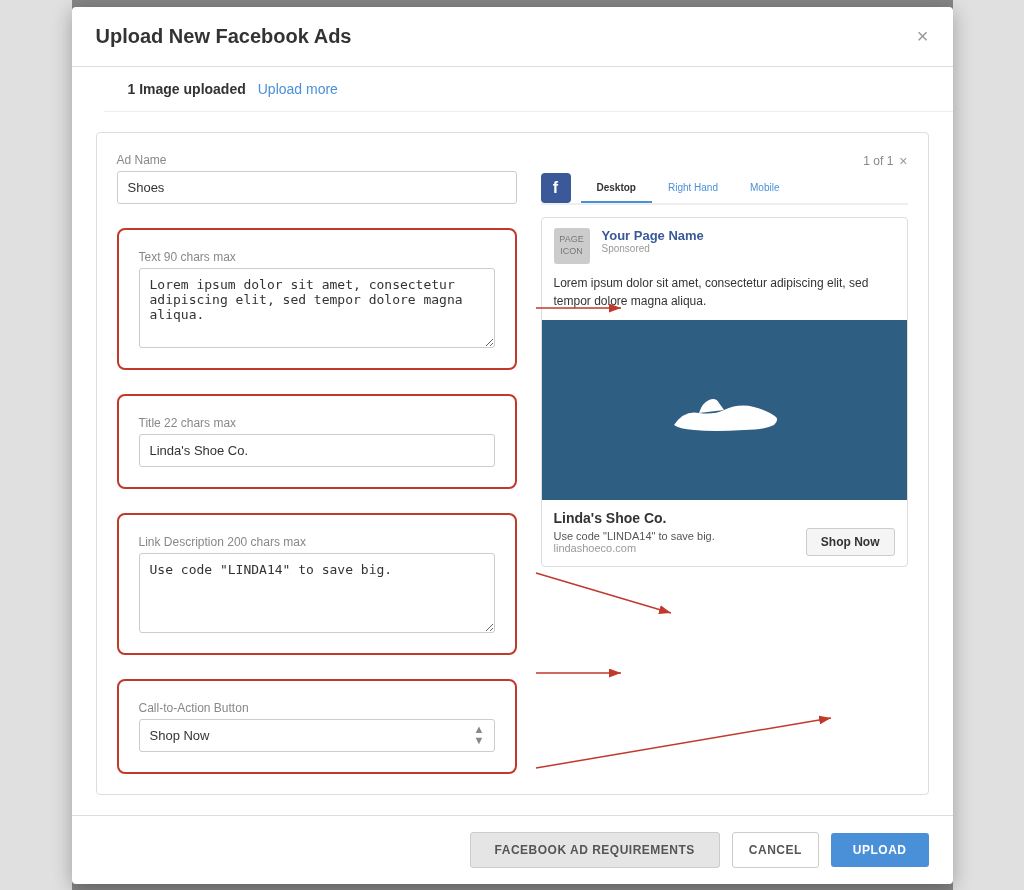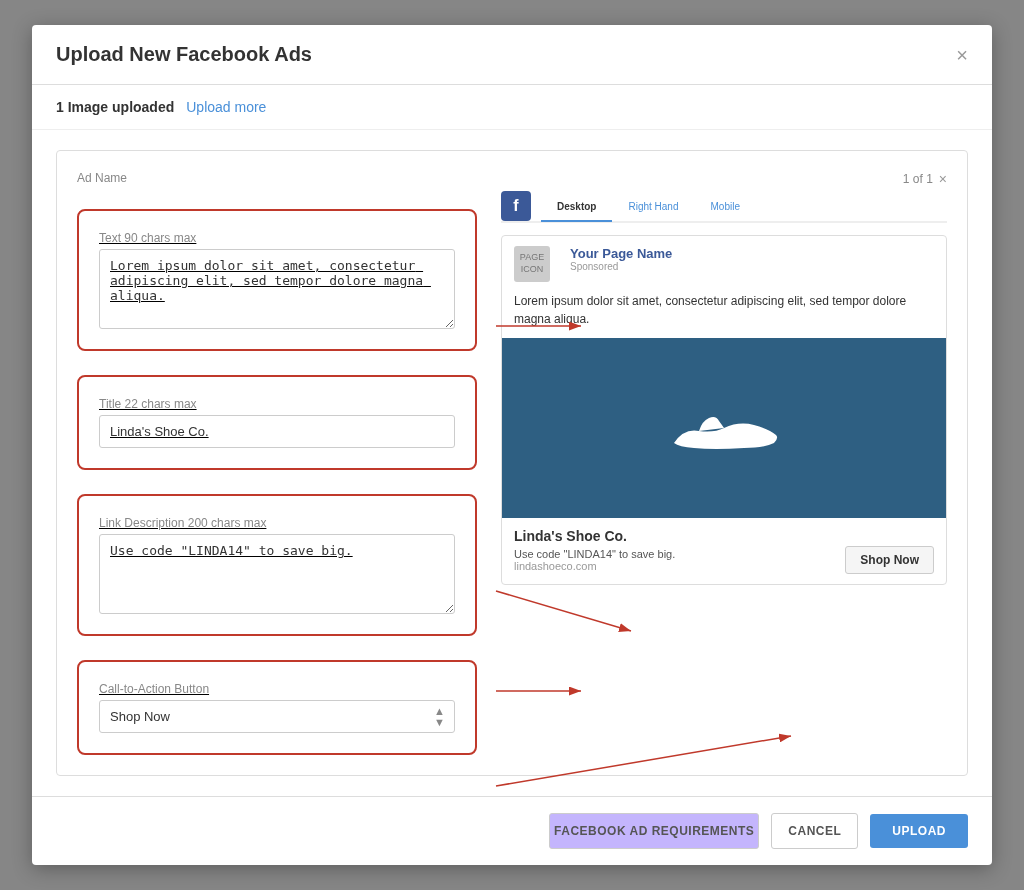--- a/index.html
+++ b/index.html
@@ -6,21 +6,21 @@
     body {
       font-family: Arial, Helvetica, sans-serif;
       background: #e0e0e0;
       display: flex;
       justify-content: center;
       align-items: center;
       min-height: 890px;
       width: 1024px;
     }
     .modal-overlay {
-      width: 1024px;
+      width: 881px;
       min-height: 890px;
       background: rgba(0,0,0,0.4);
       display: flex;
       justify-content: center;
       align-items: center;
     }
     .modal {
       background: #fff;
       width: 960px;
       border-radius: 4px;
@@ -46,20 +46,21 @@
       color: #999;
       cursor: pointer;
       line-height: 1;
     }
     .modal-subheader {
       padding: 14px 24px;
       display: flex;
       align-items: center;
       gap: 12px;
       border-bottom: 1px solid #eee;
+      margin-left: 32px;
     }
     .images-uploaded-label {
       font-size: 14px;
       font-weight: bold;
       color: #333;
     }
     .upload-more-link {
       font-size: 14px;
       color: #4a90d9;
       text-decoration: none;
@@ -105,21 +106,20 @@
     }
     .field-group {
       display: flex;
       flex-direction: column;
       gap: 4px;
     }
     .field-group.highlighted {
       border: 2px solid #c0392b;
       border-radius: 8px;
       padding: 20px;
-      text-decoration: underline;
     }
     .field-label {
       font-size: 12px;
       color: #888;
     }
     .field-input {
       width: 100%;
       border: 1px solid #ccc;
       border-radius: 3px;
       padding: 8px 10px;
@@ -212,21 +212,21 @@
     
     .ad-preview {
       border: 1px solid #ddd;
       border-radius: 4px;
       overflow: hidden;
       background: #fff;
     }
     .ad-preview-header {
       padding: 10px 12px;
       display: flex;
-      gap: 20px;
+      gap: 12px;
       align-items: flex-start;
     }
     .page-icon-placeholder {
       width: 36px;
       height: 36px;
       background: #ccc;
       border-radius: 3px;
       flex-shrink: 0;
       display: flex;
       flex-direction: column;
@@ -311,24 +311,24 @@
     
     .modal-footer {
       padding: 16px 24px;
       border-top: 1px solid #ddd;
       display: flex;
       justify-content: flex-end;
       align-items: center;
       gap: 12px;
     }
     .btn-requirements {
-      background: #c4b5fd;
-      border: 1px solid #ccc;
-      border-radius: 3px;
-      padding: 10px 4px;
+      background: #e5e5e5;
+      border: 1px solid #ccc;
+      border-radius: 3px;
+      padding: 10px 24px;
       font-size: 12px;
       color: #555;
       cursor: pointer;
       font-weight: bold;
       letter-spacing: 0.5px;
     }
     .btn-cancel {
       background: #fff;
       border: 1px solid #ccc;
       border-radius: 3px;
@@ -377,20 +377,21 @@
       <a class="upload-more-link">Upload more</a>
     </div>
 
     <div class="modal-body">
       <div class="ad-card" style="position:relative;">
 
         <div class="left-panel">
 
           <div class="field-group">
             <label class="field-label">Ad Name</label>
+            <input class="field-input" type="text" value="Shoes" style="">
           </div>
 
           <div class="field-group highlighted">
             <label class="field-label">Text 90 chars max</label>
             <textarea class="field-textarea" rows="4" style="">Lorem ipsum dolor sit amet, consectetur adipiscing elit, sed tempor dolore magna aliqua.</textarea>
           </div>
 
 
           <div class="field-group highlighted">
             <label class="field-label">Title 22 chars max</label>

